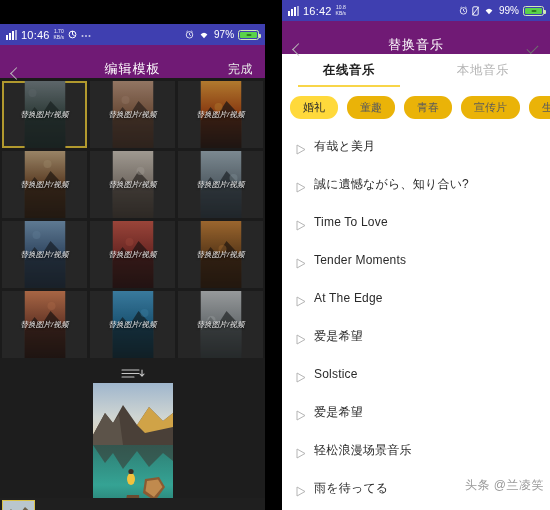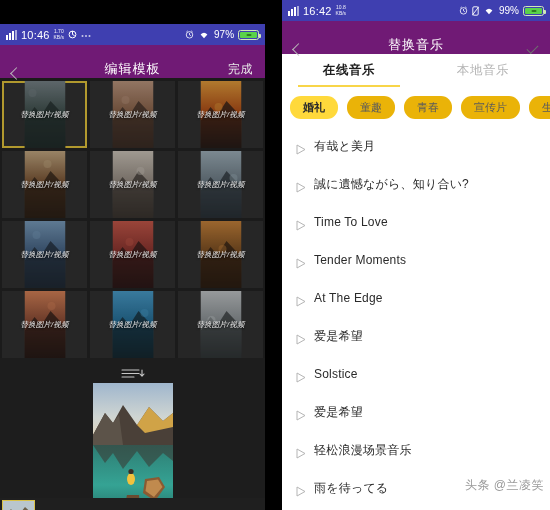--- a/index.html
+++ b/index.html
@@ -92,21 +92,21 @@
   .tab.active { color: #1f1f1f; font-weight: bold; }
   .tab.active::after {
     content: ""; position: absolute; left: 12%; right: 12%; bottom: 0; height: 2px; background: #f8d548;
   }
   
   .chips { display: flex; gap: 9px; padding: 9px 8px 8px 8px; overflow: hidden; background: #fff; }
   .chip {
     flex: 0 0 auto; padding: 4px 13px; border-radius: 11px;
     background: #eab308; color: #5b5b5b; font-size: 11px; white-space: nowrap;
   }
-  .chip.on { background: #ffd93b; color: #2b2b2b; font-weight: bold; }
+  .chip.on { background: #ffd93b; color: #2b2b2b; font-weight: normal; }
 
   
   .songs { background: #fff; }
   .song { display: flex; align-items: center; gap: 8px; height: 38px; padding: 0 8px 0 14px; }
   .play-ico { width: 10px; height: 11px; flex: 0 0 auto; }
   .song-name { font-size: 12px; color: #2a2a2a; letter-spacing: .2px; }
 
   .watermark {
     position: absolute; right: 6px; bottom: 16px;
     font-size: 12px; color: #9a9a9a; letter-spacing: .5px;

